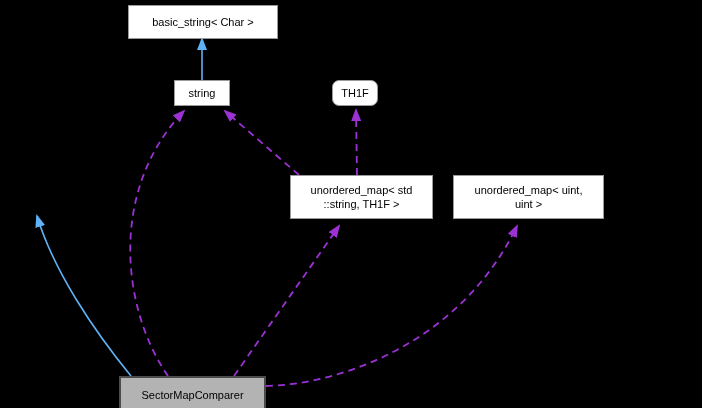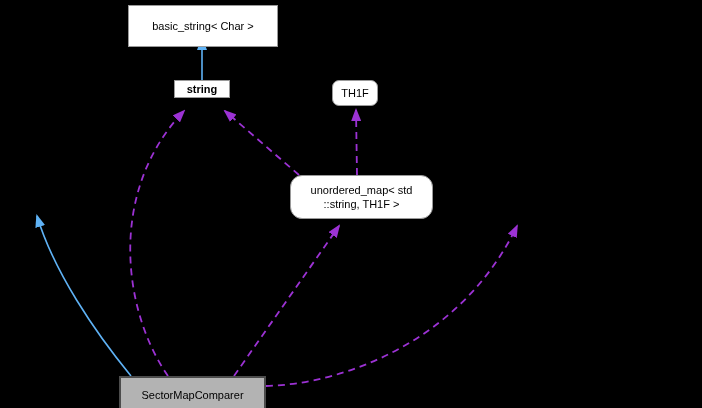--- a/index.html
+++ b/index.html
@@ -62,26 +62,28 @@
 
     <path class="edge-dashed" d="M299,175 L225,111" stroke="#9c32d4" marker-end="url(#arrow-purple)"></path>
 
     <path class="edge-dashed" d="M357,175 L356,110" stroke="#9c32d4" marker-end="url(#arrow-purple)"></path>
 
     <path class="edge-dashed" d="M234,376 L339,226" stroke="#9c32d4" marker-end="url(#arrow-purple)"></path>
 
     <path class="edge-dashed" d="M266,386 C345,384 462,340 517,226" stroke="#9c32d4" marker-end="url(#arrow-purple)"></path>
   </svg>
 
-  <div class="node" style="left:128px; top:5px; width:150px; height:42px;">basic_string&lt; Char &gt;</div>
+  <div class="node" style="left:128px; top:5px; width:150px; height:34px;">basic_string&lt; Char &gt;</div>
 
-  <div class="node" style="left:174px; top:80px; width:56px; height:18px;font-weight:bold;">string</div>
+  <div class="node" style="left:174px; top:80px; width:56px; height:26px;">string</div>
 
   <div class="node" style="left:332px; top:80px; width:46px; height:26px;border-radius:7px;">TH1F</div>
 
 
-  <div class="node" style="left:290px; top:175px; width:143px; height:44px;border-radius:12px;">unordered_map&lt; std
+  <div class="node" style="left:290px; top:175px; width:143px; height:44px;">unordered_map&lt; std
 ::string, TH1F &gt;</div>
 
+  <div class="node" style="left:453px; top:175px; width:151px; height:44px;">unordered_map&lt; uint,
+uint &gt;</div>
 
   <div class="node focus" style="left:119px; top:376px; width:147px; height:37px;">SectorMapComparer</div>
 
 </div>
 
 </body></html>

